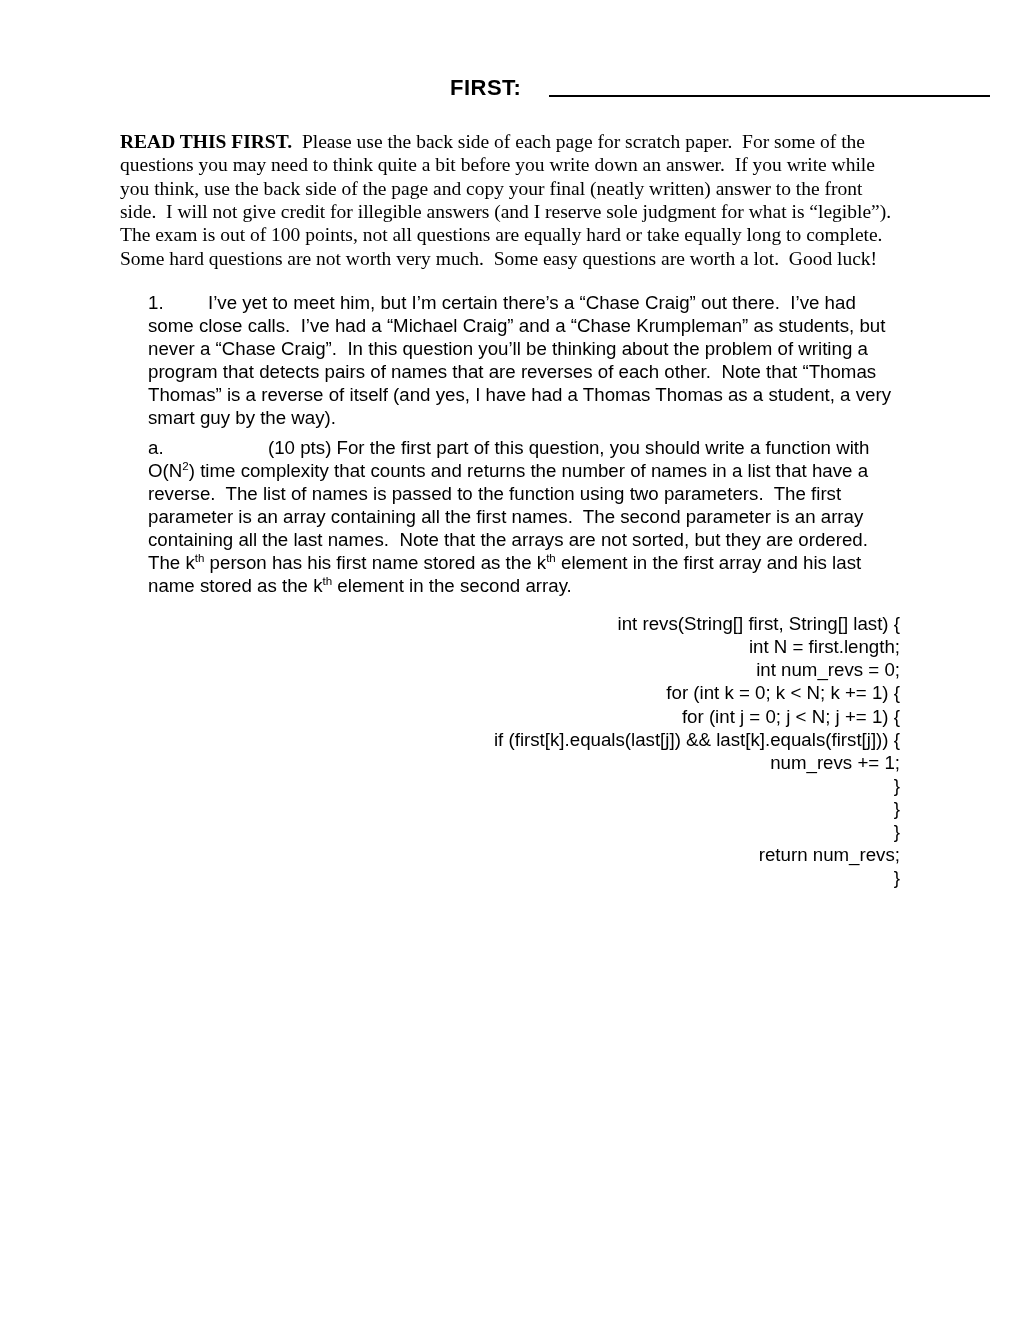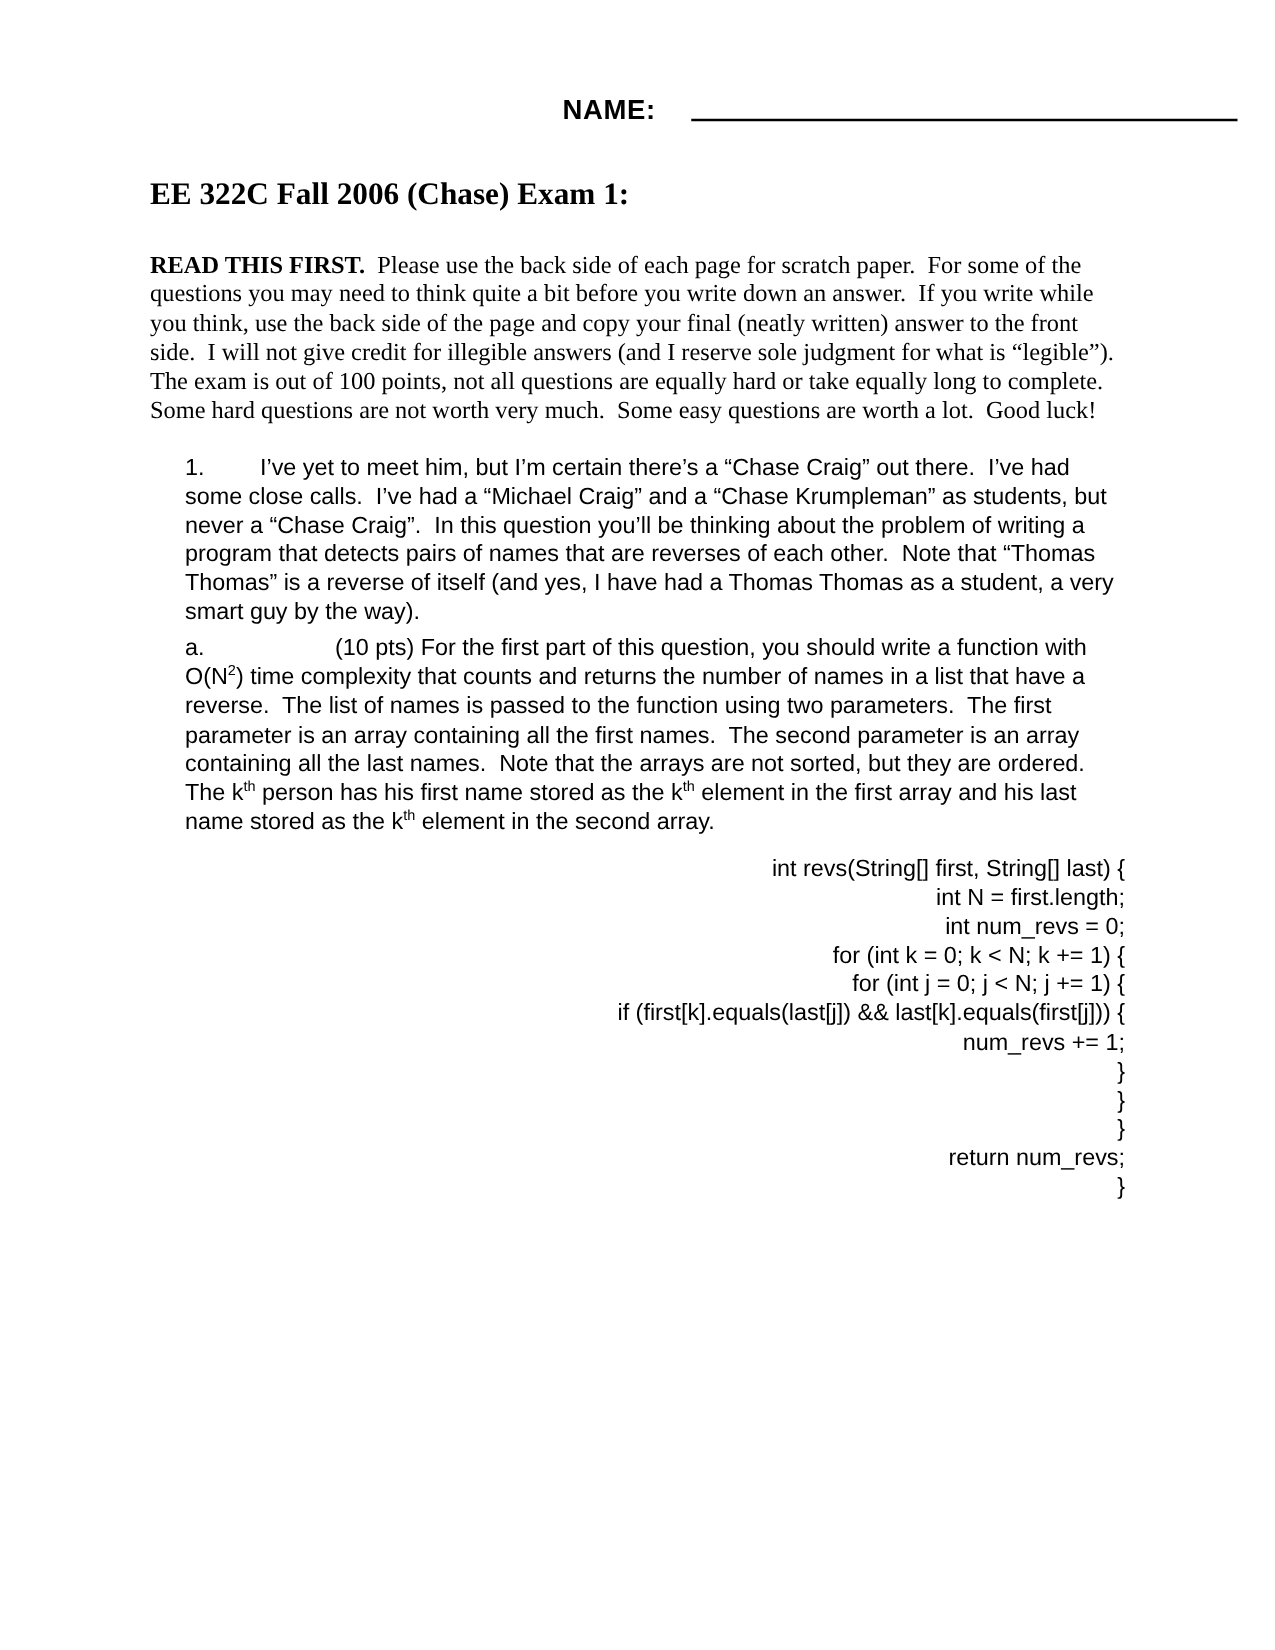--- a/index.html
+++ b/index.html
@@ -67,27 +67,26 @@
     line-height: 23.1px;
     text-align: right;
   }
 </style>
 </head>
 <body>
 
 <div>
 
   <div class="name-row">
-      <span class="name-label">NAME:</span>
+      <span class="name-label">FIRST:</span>
       <span class="name-line"></span>
     </div>
 
   <div class="content">
 
-    <h1 class="page-title">EE 322C Fall 2006 (Chase) Exam 1:</h1>
 
     <p class="para serif intro"><span class="lead">READ THIS FIRST.</span><span>  Please use the back side of each page for scratch paper.  For some of the questions you may need to think quite a bit before you write down an answer.  If you write while you think, use the back side of the page and copy your final (neatly written) answer to the front side.  I will not give credit for illegible answers (and I reserve sole judgment for what is “legible”).  The exam is out of 100 points, not all questions are equally hard or take equally long to complete.  Some hard questions are not worth very much.  Some easy questions are worth a lot.  Good luck!</span></p>
 
     <p class="para sans q1"><span>1.</span><span>	I’ve yet to meet him, but I’m certain there’s a “Chase Craig” out there.  I’ve had some close calls.  I’ve had a “Michael Craig” and a “Chase Krumpleman” as students, but never a “Chase Craig”.  In this question you’ll be thinking about the problem of writing a program that detects pairs of names that are reverses of each other.  Note that “Thomas Thomas” is a reverse of itself (and yes, I have had a Thomas Thomas as a student, a very smart guy by the way).</span></p>
 
     <p class="para sans parta"><span>a.</span><span>		(10 pts) For the first part of this question, you should write a function with O(N</span><span class="sup">2</span><span>) time complexity that counts and returns the number of names in a list that have a reverse.  The list of names is passed to the function using two parameters.  The first parameter is an array containing all the first names.  The second parameter is an array containing all the last names.  Note that the arrays are not sorted, but they are ordered.  The k</span><span class="sup">th</span><span> person has his first name stored as the k</span><span class="sup">th</span><span> element in the first array and his last name stored as the k</span><span class="sup">th</span><span> element in the second array.</span></p>
 
     <div class="code">int revs(String[] first, String[] last) {
 	int N = first.length;
 	int num_revs = 0;

